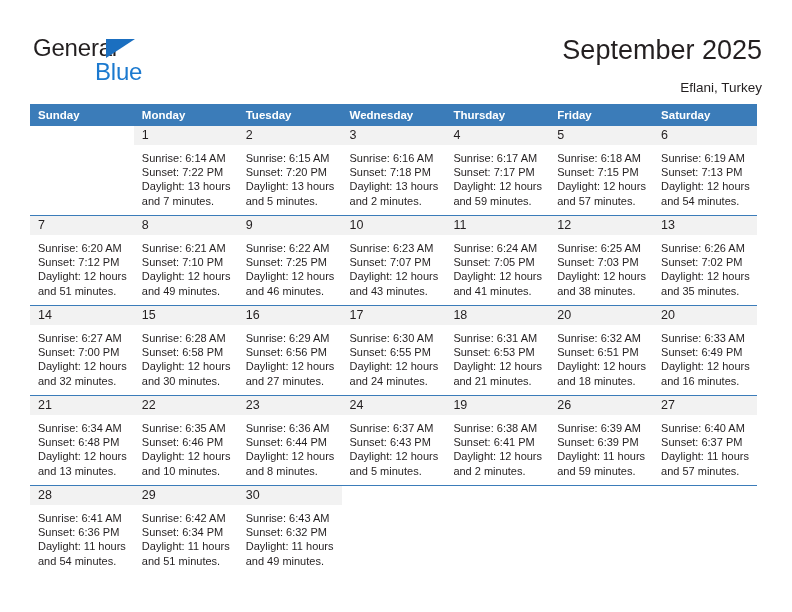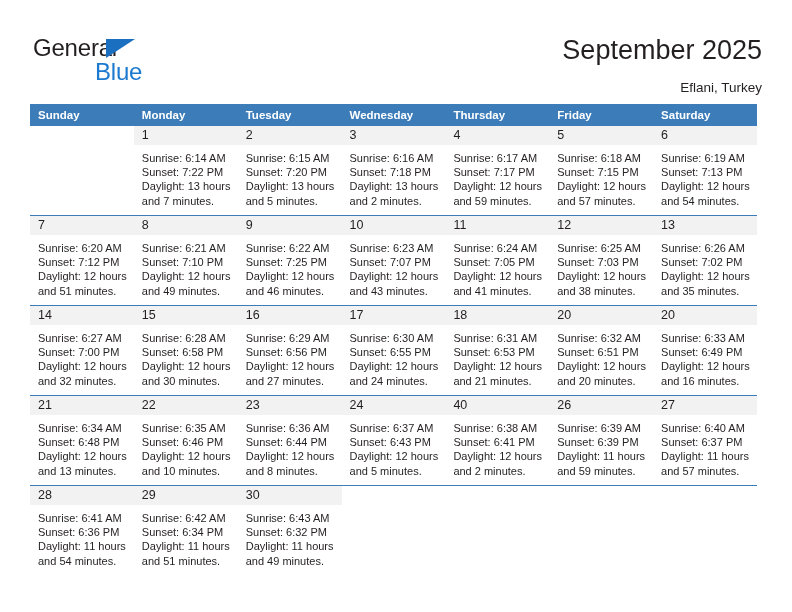--- a/index.html
+++ b/index.html
@@ -388,21 +388,21 @@
                 </div>
               </div>
             </td>
             <td>
               <div class="cell">
                 <div class="daynum-band">20</div>
                 <div class="info">
                   <div>Sunrise: 6:32 AM</div>
                   <div>Sunset: 6:51 PM</div>
                   <div>Daylight: 12 hours</div>
-                  <div>and 20 minutes.</div>
+                  <div>and 18 minutes.</div>
                 </div>
               </div>
             </td>
             <td>
               <div class="cell">
                 <div class="daynum-band">20</div>
                 <div class="info">
                   <div>Sunrise: 6:33 AM</div>
                   <div>Sunset: 6:49 PM</div>
                   <div>Daylight: 12 hours</div>
@@ -451,21 +451,21 @@
                 <div class="info">
                   <div>Sunrise: 6:37 AM</div>
                   <div>Sunset: 6:43 PM</div>
                   <div>Daylight: 12 hours</div>
                   <div>and 5 minutes.</div>
                 </div>
               </div>
             </td>
             <td>
               <div class="cell">
-                <div class="daynum-band">40</div>
+                <div class="daynum-band">19</div>
                 <div class="info">
                   <div>Sunrise: 6:38 AM</div>
                   <div>Sunset: 6:41 PM</div>
                   <div>Daylight: 12 hours</div>
                   <div>and 2 minutes.</div>
                 </div>
               </div>
             </td>
             <td>
               <div class="cell">

